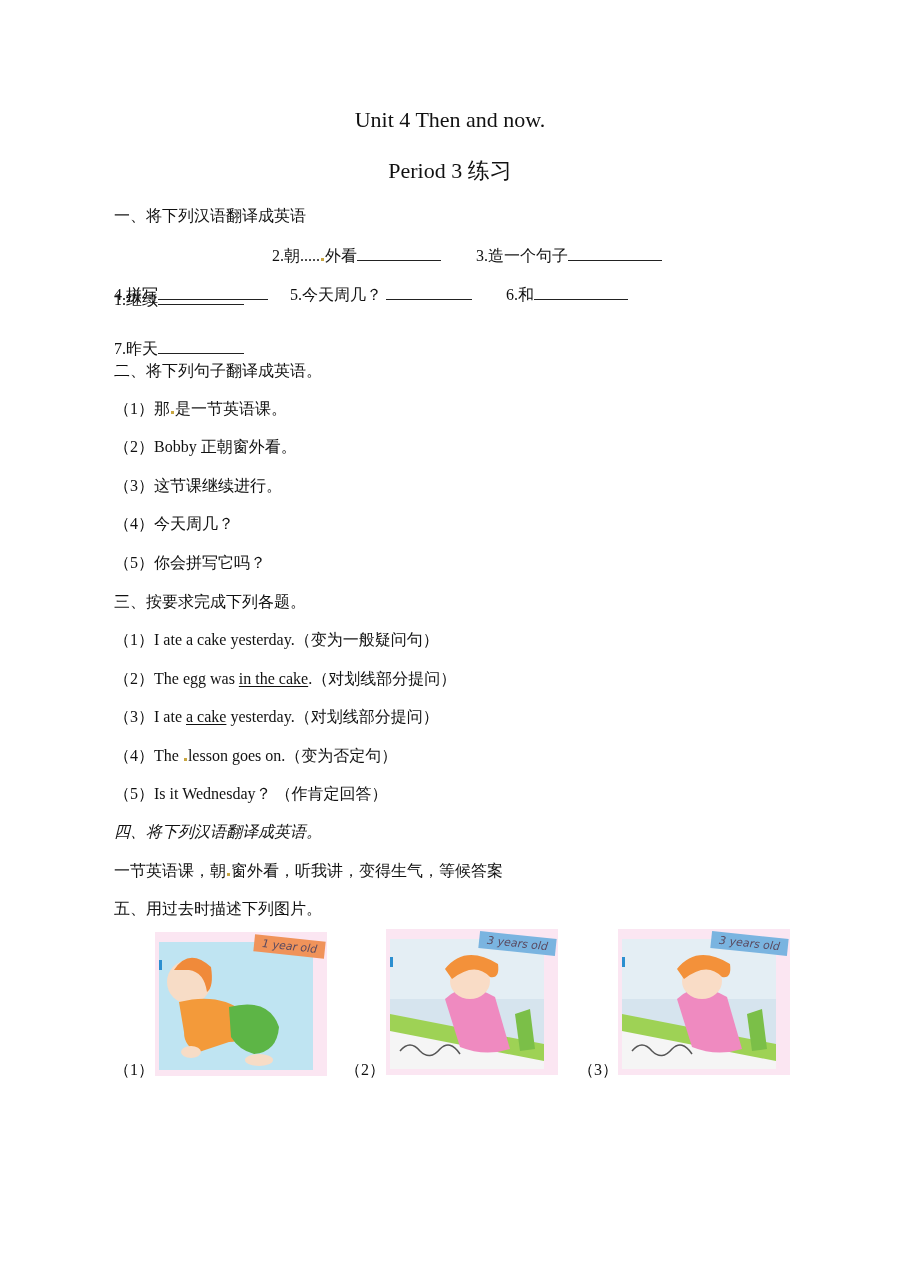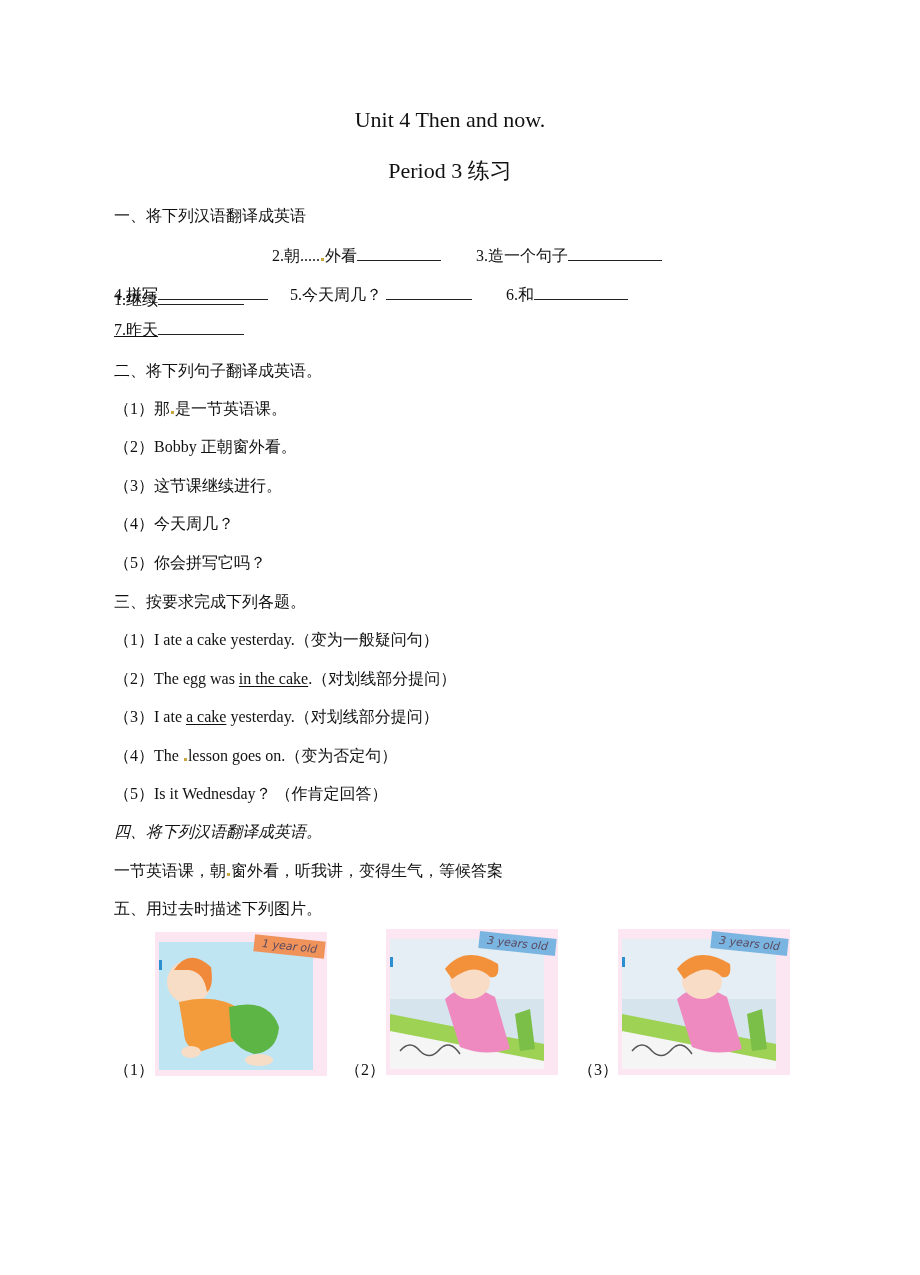--- a/index.html
+++ b/index.html
@@ -54,21 +54,21 @@
   <div class="line" style="top:284px;text-align:center;">
     <span>4.</span><span>拼写</span><span class="blank" style="width:110px;"></span>
   </div>
   <div class="line" style="top:284px; left:290px;">
     <span>5.</span><span>今天周几？</span> <span class="blank" style="width:86px;"></span>
   </div>
   <div class="line" style="top:284px; left:490px;margin-left:16px;">
     <span>6.</span><span>和</span><span class="blank" style="width:94px;"></span>
   </div>
 
-  <div class="line" style="top:319px;text-decoration:underline;">
+  <div class="line" style="top:338px;">
     <span>7.</span><span>昨天</span><span class="blank" style="width:86px;"></span>
   </div>
 
   <div class="line" style="top:361px;">二、将下列句子翻译成英语。</div>
   <div class="line" style="top:399px;">
     <span>（1）</span><span>那</span><span class="mark"></span><span>是一节英语课。</span>
   </div>
   <div class="line" style="top:437px;">
     <span>（2）</span><span>Bobby 正朝窗外看。</span>
   </div>

